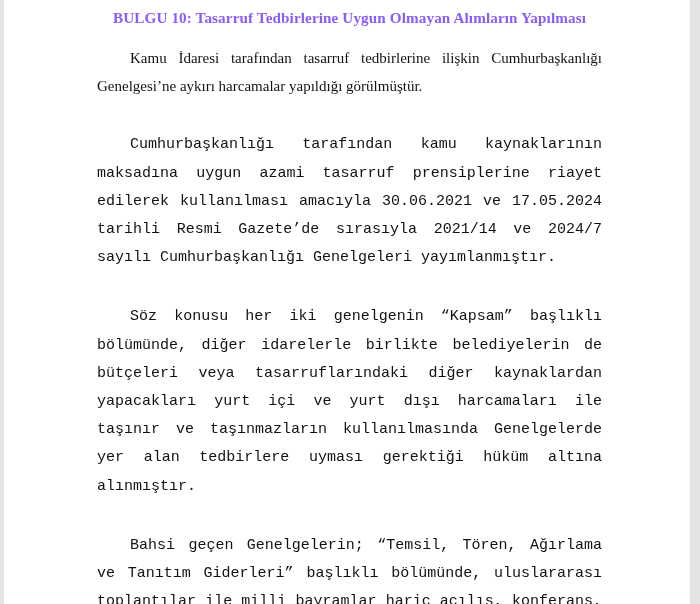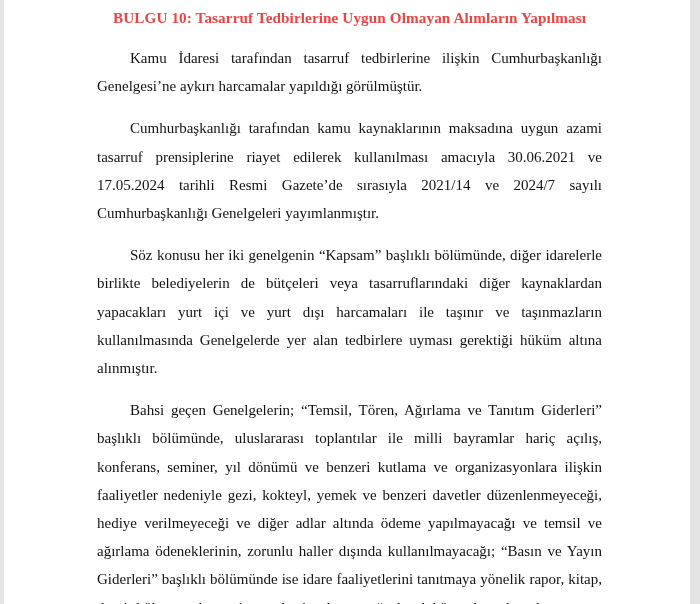--- a/index.html
+++ b/index.html
@@ -34,42 +34,43 @@
     position: absolute;
     left: 93px;       
     top: 0;
     width: 505px;
     height: 604px;
   }
   .doc-title {
     font-size: 15.2px;
     font-weight: bold;
     text-align: center;
-    color: #ef4444;
+    color: #8b5cf6;
     margin: 0;
     padding-top: 8px;
     line-height: 20px;
     letter-spacing: 0.1px;
     white-space: nowrap;
   }
   .doc-paragraph {
     font-size: 15px;
     line-height: 28.2px;
     text-align: justify;
     text-justify: inter-word;
     color: #121212;
     margin: 0;
     text-indent: 33px;
     hyphens: none;
   }
   .doc-paragraph.gap-first {
     margin-top: 16px;
   }
   .doc-paragraph + .doc-paragraph {
-    margin-top: 14px;
+    margin-top: 31px;
+    font-family: Liberation Mono, monospace;
   }
   .edge-shadow-left {
     position: absolute;
     left: 0;
     top: 0;
     width: 4px;
     height: 604px;
     background: #e4e4e4;
   }
   .edge-shadow-right {

